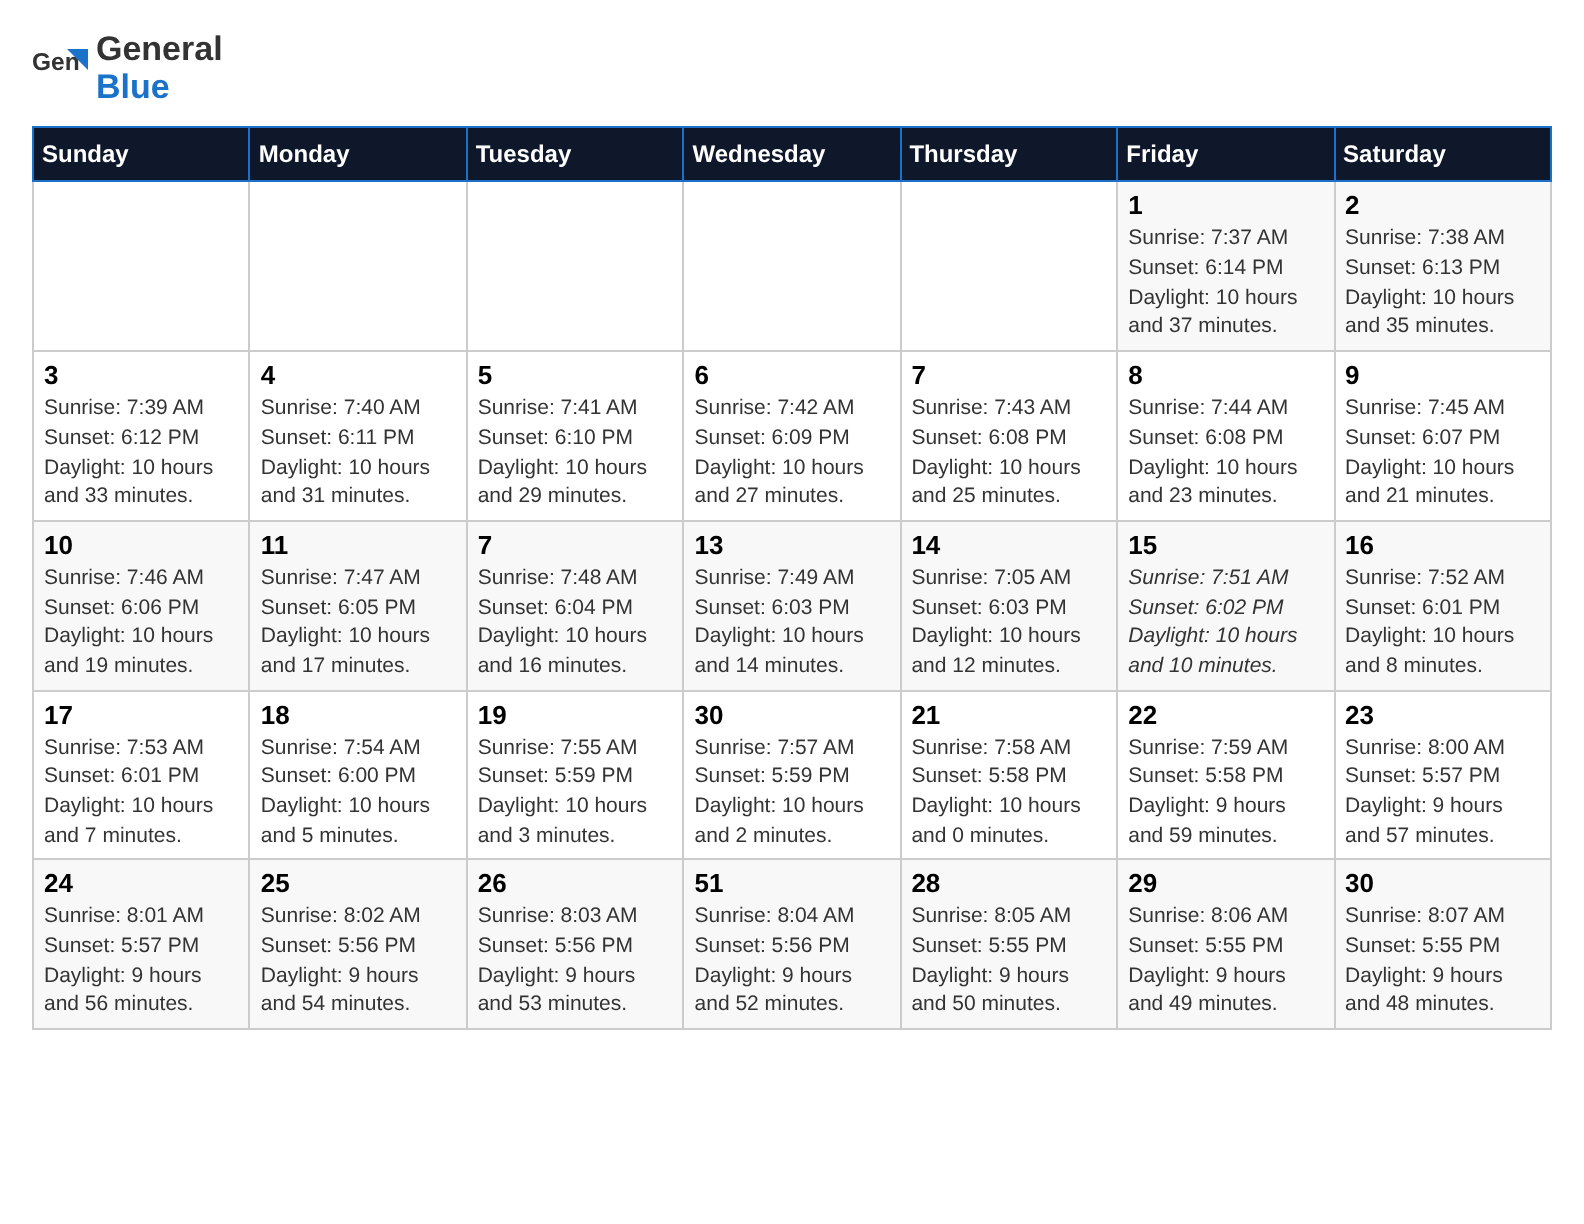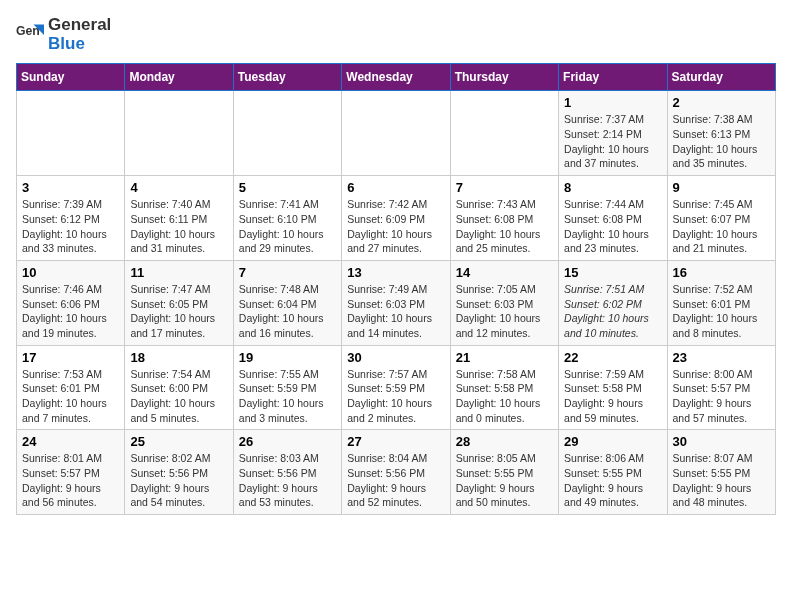--- a/index.html
+++ b/index.html
@@ -42,21 +42,21 @@
     .location {
       font-size: 14px;
       color: #555;
     }
     table {
       width: 100%;
       border-collapse: collapse;
       font-size: 11px;
     }
     thead tr {
-      background: #701a75;
+      background: #0f172a;
       color: #fff;
     }
     thead th {
       padding: 6px 4px;
       text-align: left;
       font-size: 12px;
       font-weight: bold;
       border: 1px solid #1a73c9;
     }
     tbody tr {
@@ -118,21 +118,21 @@
   <tbody id="calendar-body">
   <tr>
         <td class="empty-cell"></td>
         <td class="empty-cell"></td>
         <td class="empty-cell"></td>
         <td class="empty-cell"></td>
         <td class="empty-cell"></td>
         <td>
           <span class="day-num">1</span>
           <div class="day-info" style="white-space: pre-line;">Sunrise: 7:37 AM
-Sunset: 2:14 PM
+Sunset: 6:14 PM
 Daylight: 10 hours and 37 minutes.</div>
         </td>
         <td>
           <span class="day-num">2</span>
           <div class="day-info" style="white-space: pre-line;">Sunrise: 7:38 AM
 Sunset: 6:13 PM
 Daylight: 10 hours and 35 minutes.</div>
         </td>
       </tr>
       <tr>
@@ -280,21 +280,21 @@
 Sunset: 5:56 PM
 Daylight: 9 hours and 54 minutes.</div>
         </td>
         <td>
           <span class="day-num">26</span>
           <div class="day-info" style="white-space: pre-line;">Sunrise: 8:03 AM
 Sunset: 5:56 PM
 Daylight: 9 hours and 53 minutes.</div>
         </td>
         <td>
-          <span class="day-num">27</span>
+          <span class="day-num">51</span>
           <div class="day-info" style="white-space: pre-line;">Sunrise: 8:04 AM
 Sunset: 5:56 PM
 Daylight: 9 hours and 52 minutes.</div>
         </td>
         <td>
           <span class="day-num">28</span>
           <div class="day-info" style="white-space: pre-line;">Sunrise: 8:05 AM
 Sunset: 5:55 PM
 Daylight: 9 hours and 50 minutes.</div>
         </td>

